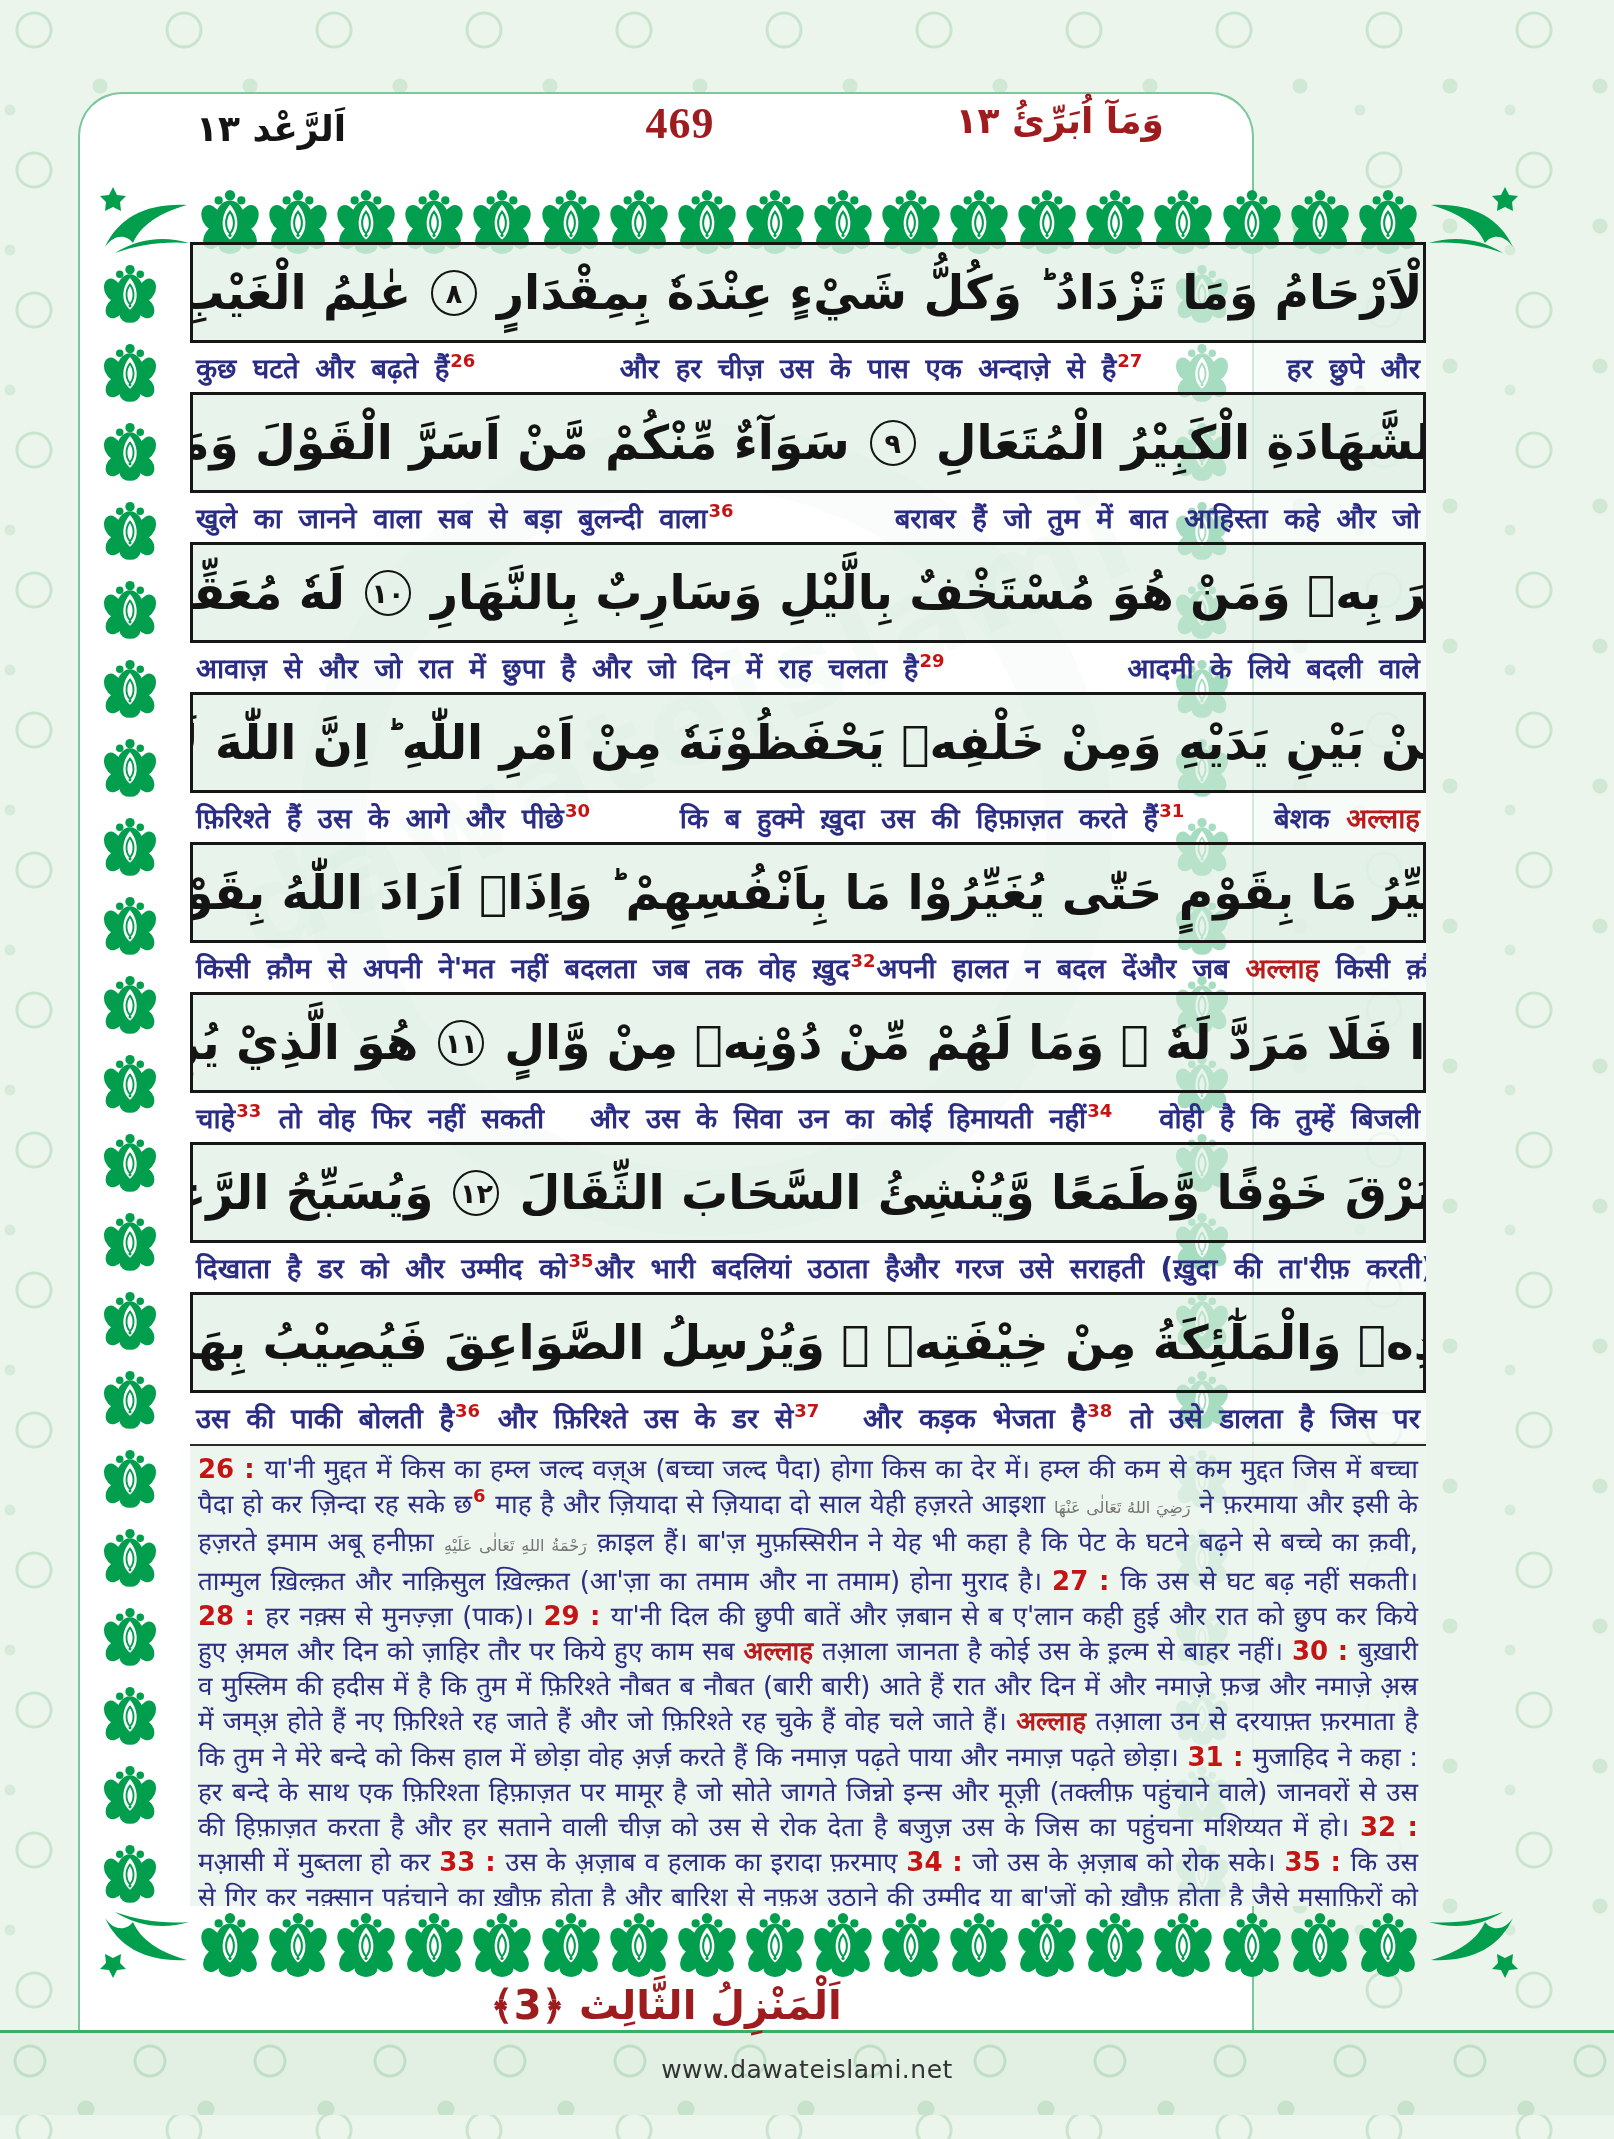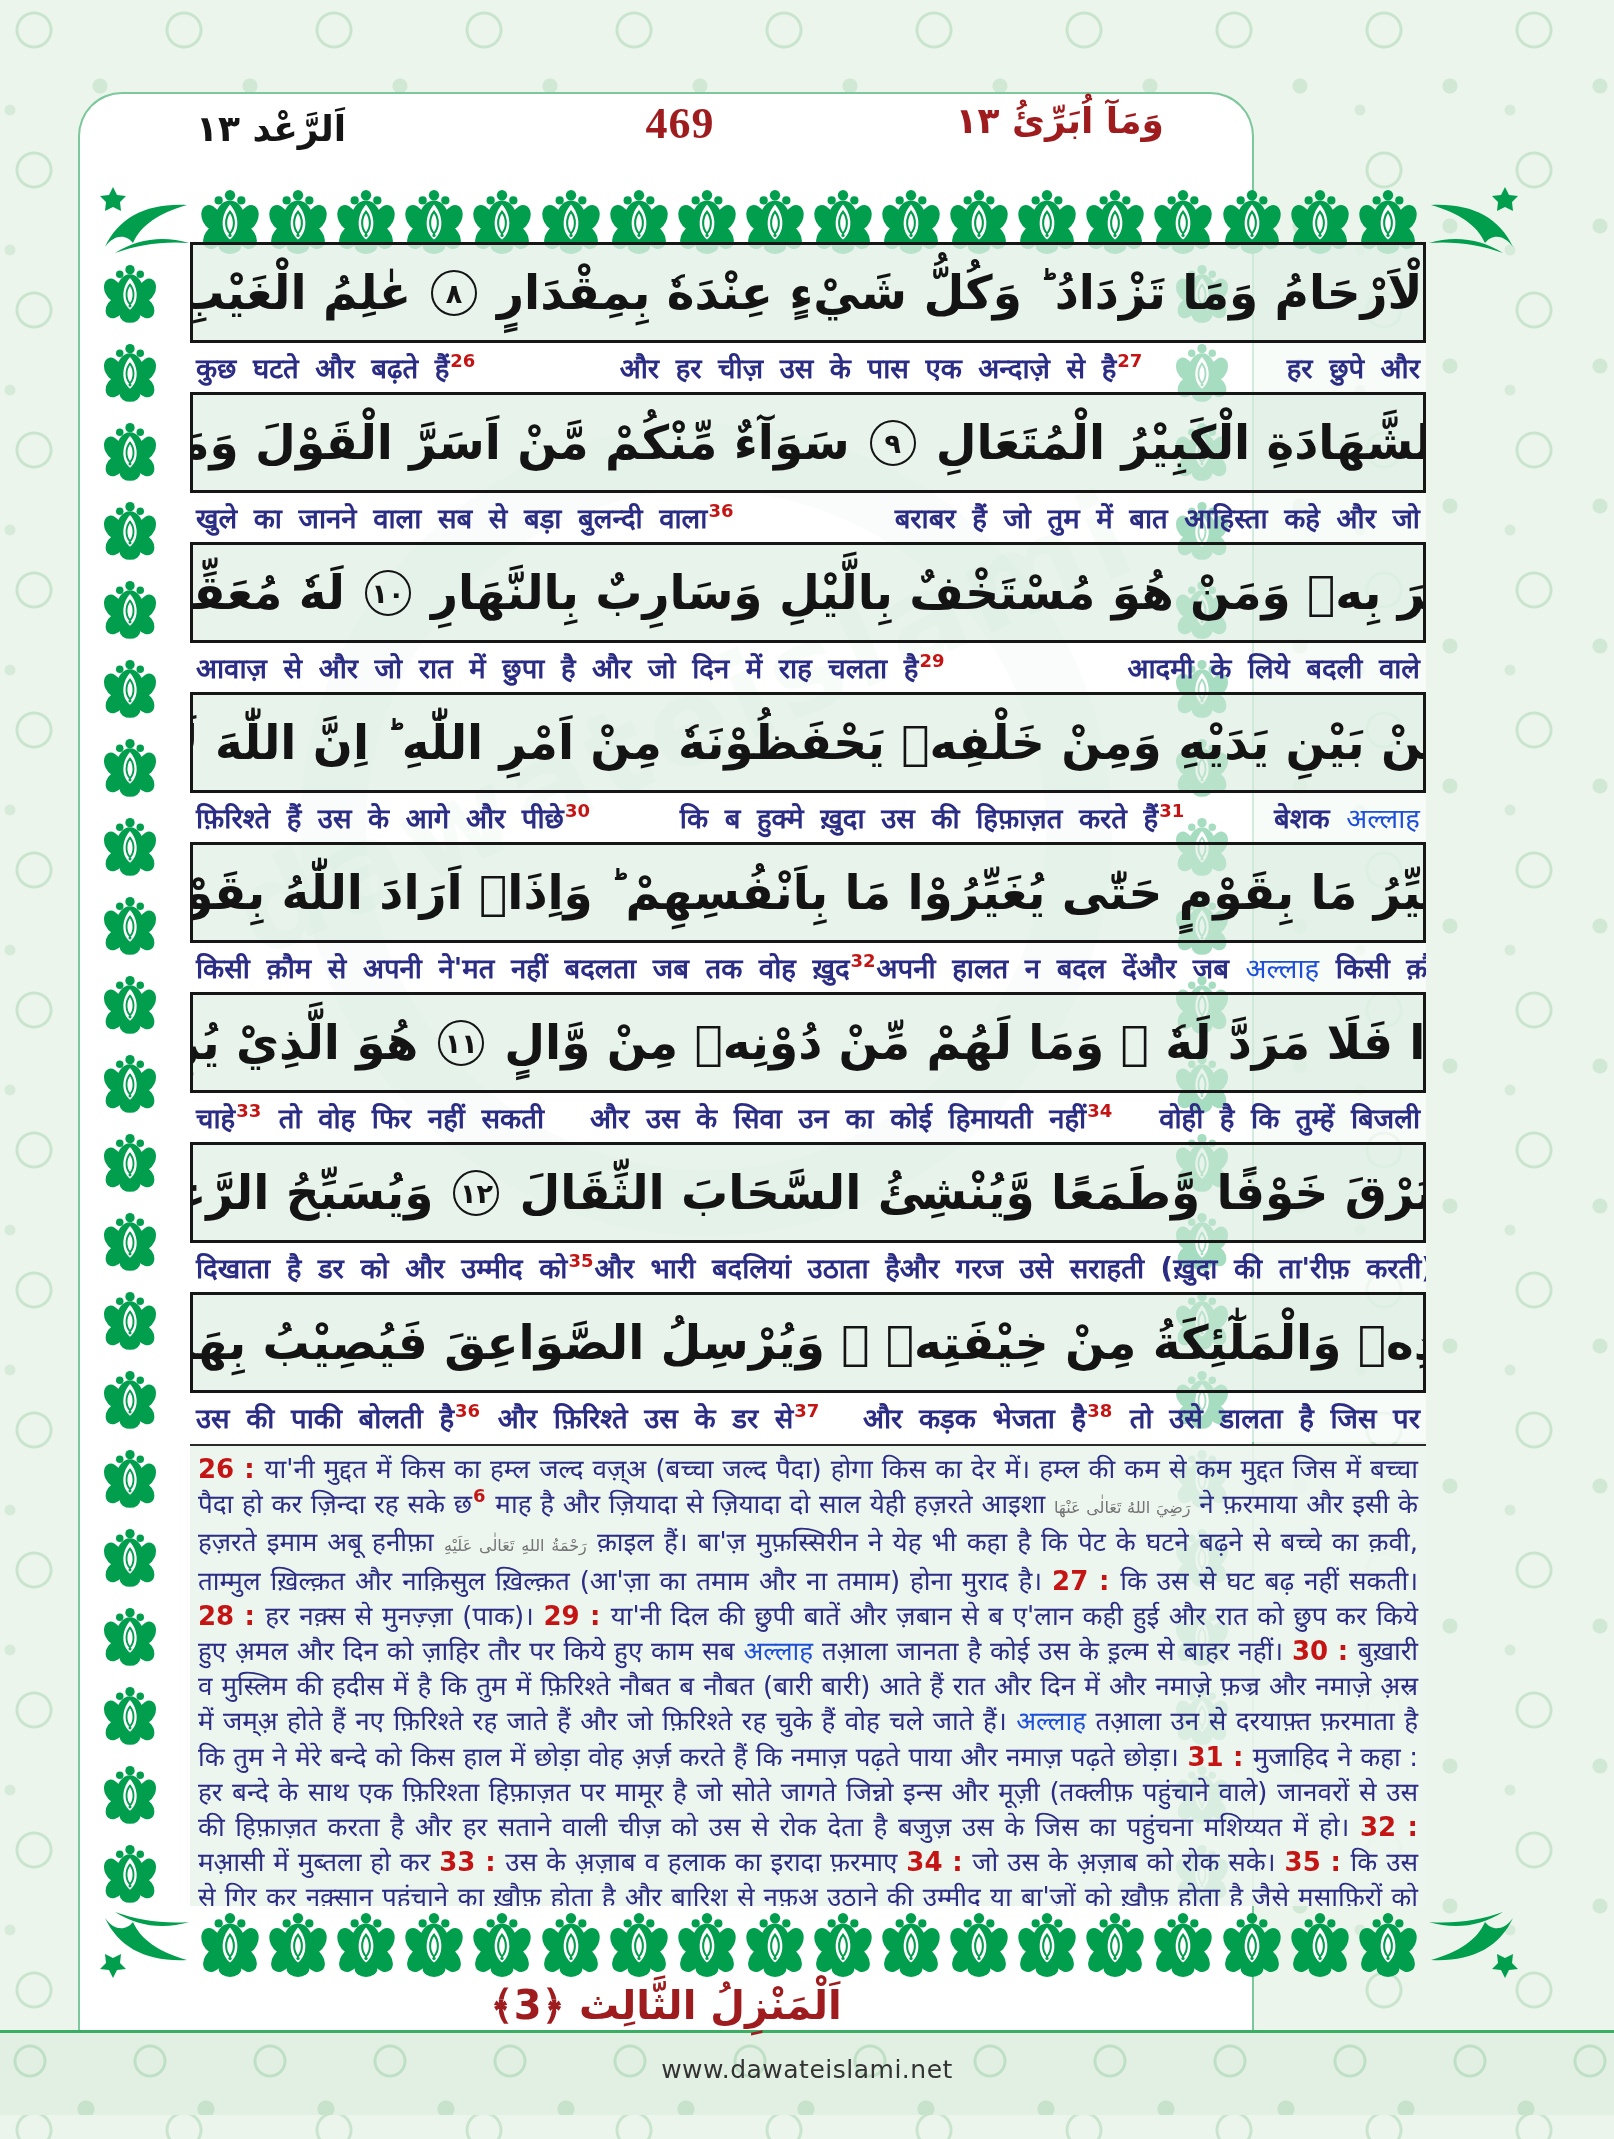--- a/index.html
+++ b/index.html
@@ -52,21 +52,21 @@
   }
   .aya{flex:0 0 auto;width:46px;height:46px;border:2.5px solid #141414;border-radius:50%;
     font-size:27px;line-height:44px;text-align:center;box-sizing:border-box;font-weight:bold;}
   .trans-row{
     height:49px;box-sizing:border-box;display:flex;justify-content:space-between;align-items:center;
     padding:0 6px;background:rgba(255,255,255,.65);
     font-size:27.5px;font-weight:600;color:#2b2d84;white-space:nowrap;overflow:hidden;
   }
   .phrase{word-spacing:7px;}
   .sup{color:#c41414;font-size:18px;font-weight:bold;position:relative;top:-11px;margin:0 1px;}
-  .allah{color:#1d4ed8;font-weight:normal;}
+  .allah{color:#b91c1c;font-weight:bold;}
   .ar{color:#737373;font-size:16px;direction:rtl;unicode-bidi:embed;}
   .r{color:#c41414;font-weight:bold;}
   
   .footnotes{
     margin-top:2px;height:462px;box-sizing:border-box;border-top:2px solid #2a2a2a;
     background:rgba(236,244,238,.92);padding:6px 8px 0 8px;overflow:hidden;
     font-size:26px;line-height:35.2px;color:#2b2d84;text-align:justify;font-weight:500;
   }
   
   .monzil{position:absolute;left:0;width:100%;top:1888px;text-align:center;

